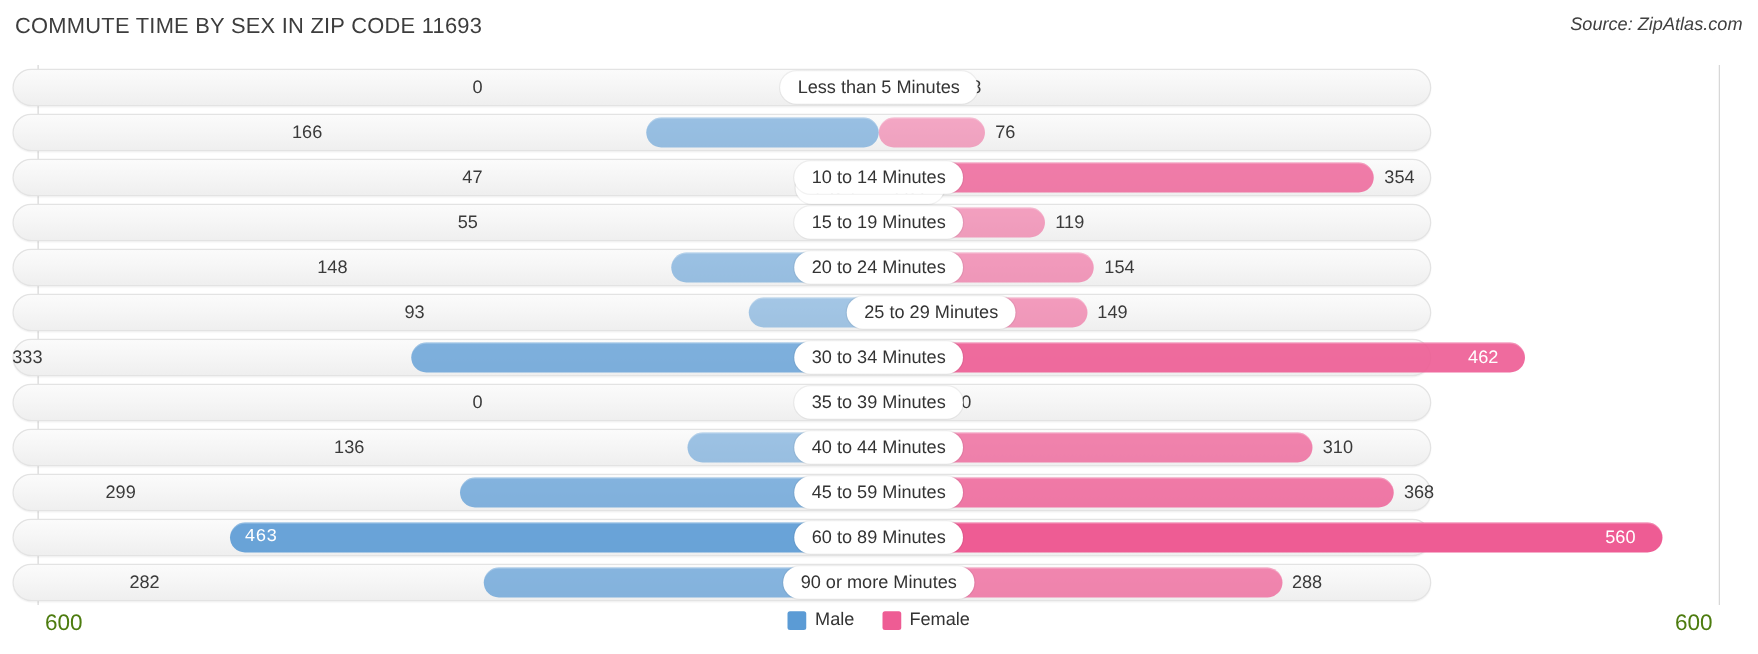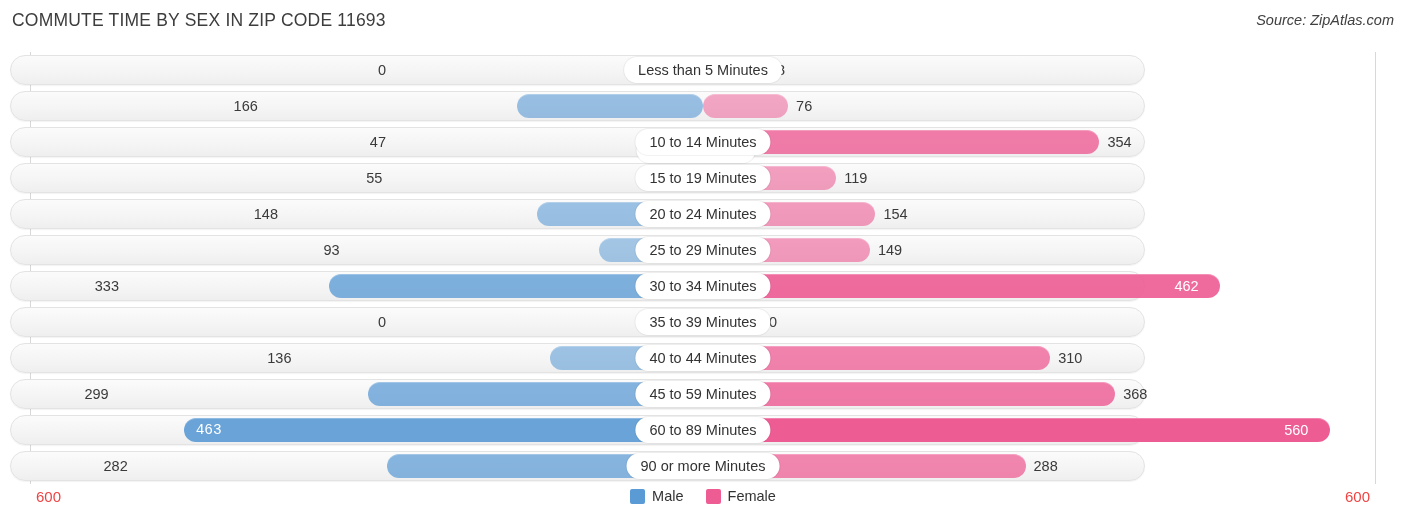--- a/index.html
+++ b/index.html
@@ -138,22 +138,22 @@
   .footer {
     position: absolute;
     left: 0;
     top: 484px;
     width: 1406px;
     height: 39px;
   }
   .axis-label {
     position: absolute;
     top: 4px;
-    font-size: 15px;
-    color: #ef4444;
+    font-size: 18px;
+    color: #4d7c0f;
   }
   .axis-label.left  { left: 36px; }
   .axis-label.right { right: 36px; }
 
   .legend {
     position: absolute;
     left: 0; right: 0;
     top: 4px;
     display: flex;
     justify-content: center;
@@ -238,29 +238,29 @@
           <div class="center-label" style="left: 703px;">20 to 24 Minutes</div>
         </div>
       </div>
       <div class="row">
         <div class="track"></div>
         <div class="bars">
           <div class="bar male" style="left: 598.685px; width: 104.315px; opacity: 0.541339;"></div>
           <div class="bar female" style="left: 703px; width: 166.88px; opacity: 0.596339;"></div>
           <div class="val" style="right: 815.315px;">93</div>
           <div class="val" style="left: 877.88px;">149</div>
-          <div class="center-label" style="left: 703px;">25 to 29 Minutes</div>
+          <div class="center-label" style="left: 745px;">25 to 29 Minutes</div>
         </div>
       </div>
       <div class="row">
         <div class="track"></div>
         <div class="bars">
           <div class="bar male" style="left: 329.485px; width: 373.515px; opacity: 0.777054;"></div>
           <div class="bar female" style="left: 703px; width: 517.44px; opacity: 0.90375;"></div>
-          <div class="val" style="right: 1036px; margin-left: 15px;">333</div>
+          <div class="val" style="right: 1121px; margin-left: 15px;">333</div>
           <div class="val inside" style="left: 1174.44px;">462</div>
           <div class="center-label" style="left: 703px;">30 to 34 Minutes</div>
         </div>
       </div>
       <div class="row">
         <div class="track"></div>
         <div class="bars">
           <div class="bar male" style="left: 645px; width: 58px; opacity: 0.45;"></div>
           <div class="bar female" style="left: 703px; width: 58px; opacity: 0.45;"></div>
           <div class="val" style="right: 769px;">0</div>

